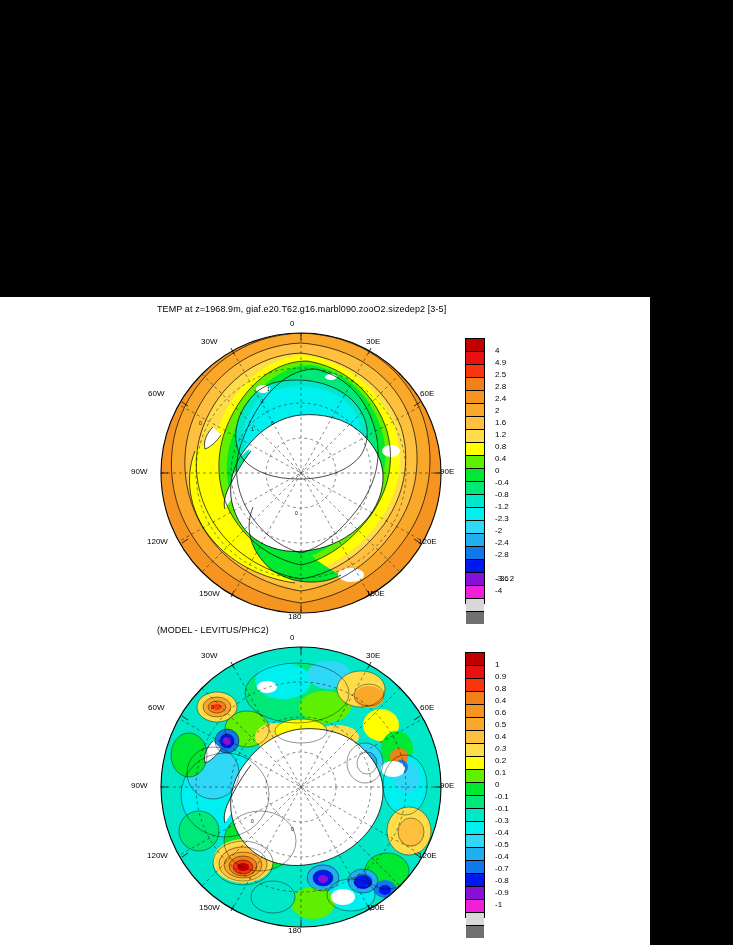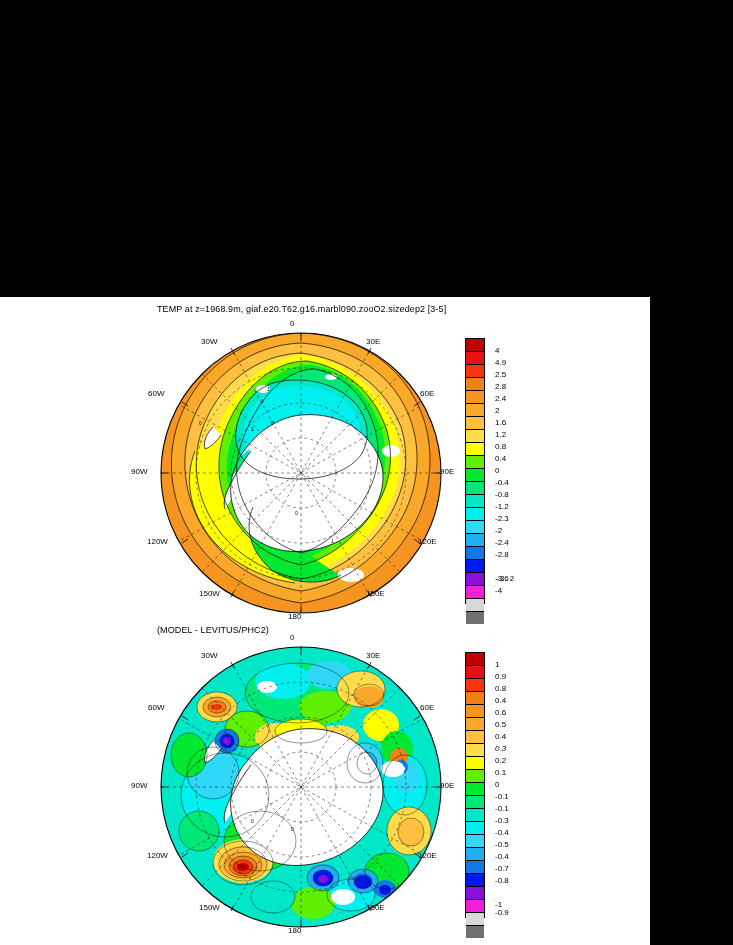--- a/index.html
+++ b/index.html
@@ -472,19 +472,19 @@
           <div class="cbar-lab" style="top: 120px;">0.1</div>
           <div class="cbar-lab" style="top: 132px;">0</div>
           <div class="cbar-lab" style="top: 144px;">-0.1</div>
           <div class="cbar-lab" style="top: 156px;">-0.1</div>
           <div class="cbar-lab" style="top: 168px;">-0.3</div>
           <div class="cbar-lab" style="top: 180px;">-0.4</div>
           <div class="cbar-lab" style="top: 192px;">-0.5</div>
           <div class="cbar-lab" style="top: 204px;">-0.4</div>
           <div class="cbar-lab" style="top: 216px;">-0.7</div>
           <div class="cbar-lab" style="top: 228px;">-0.8</div>
-          <div class="cbar-lab" style="top: 240px; margin-top: 20px;">-0.9</div>
+          <div class="cbar-lab" style="top: 240px;">-0.9</div>
           <div class="cbar-lab" style="top: 252px;">-1</div>
         </div>
     </div>
   </div>
 
 </div>
 
 </body></html>

